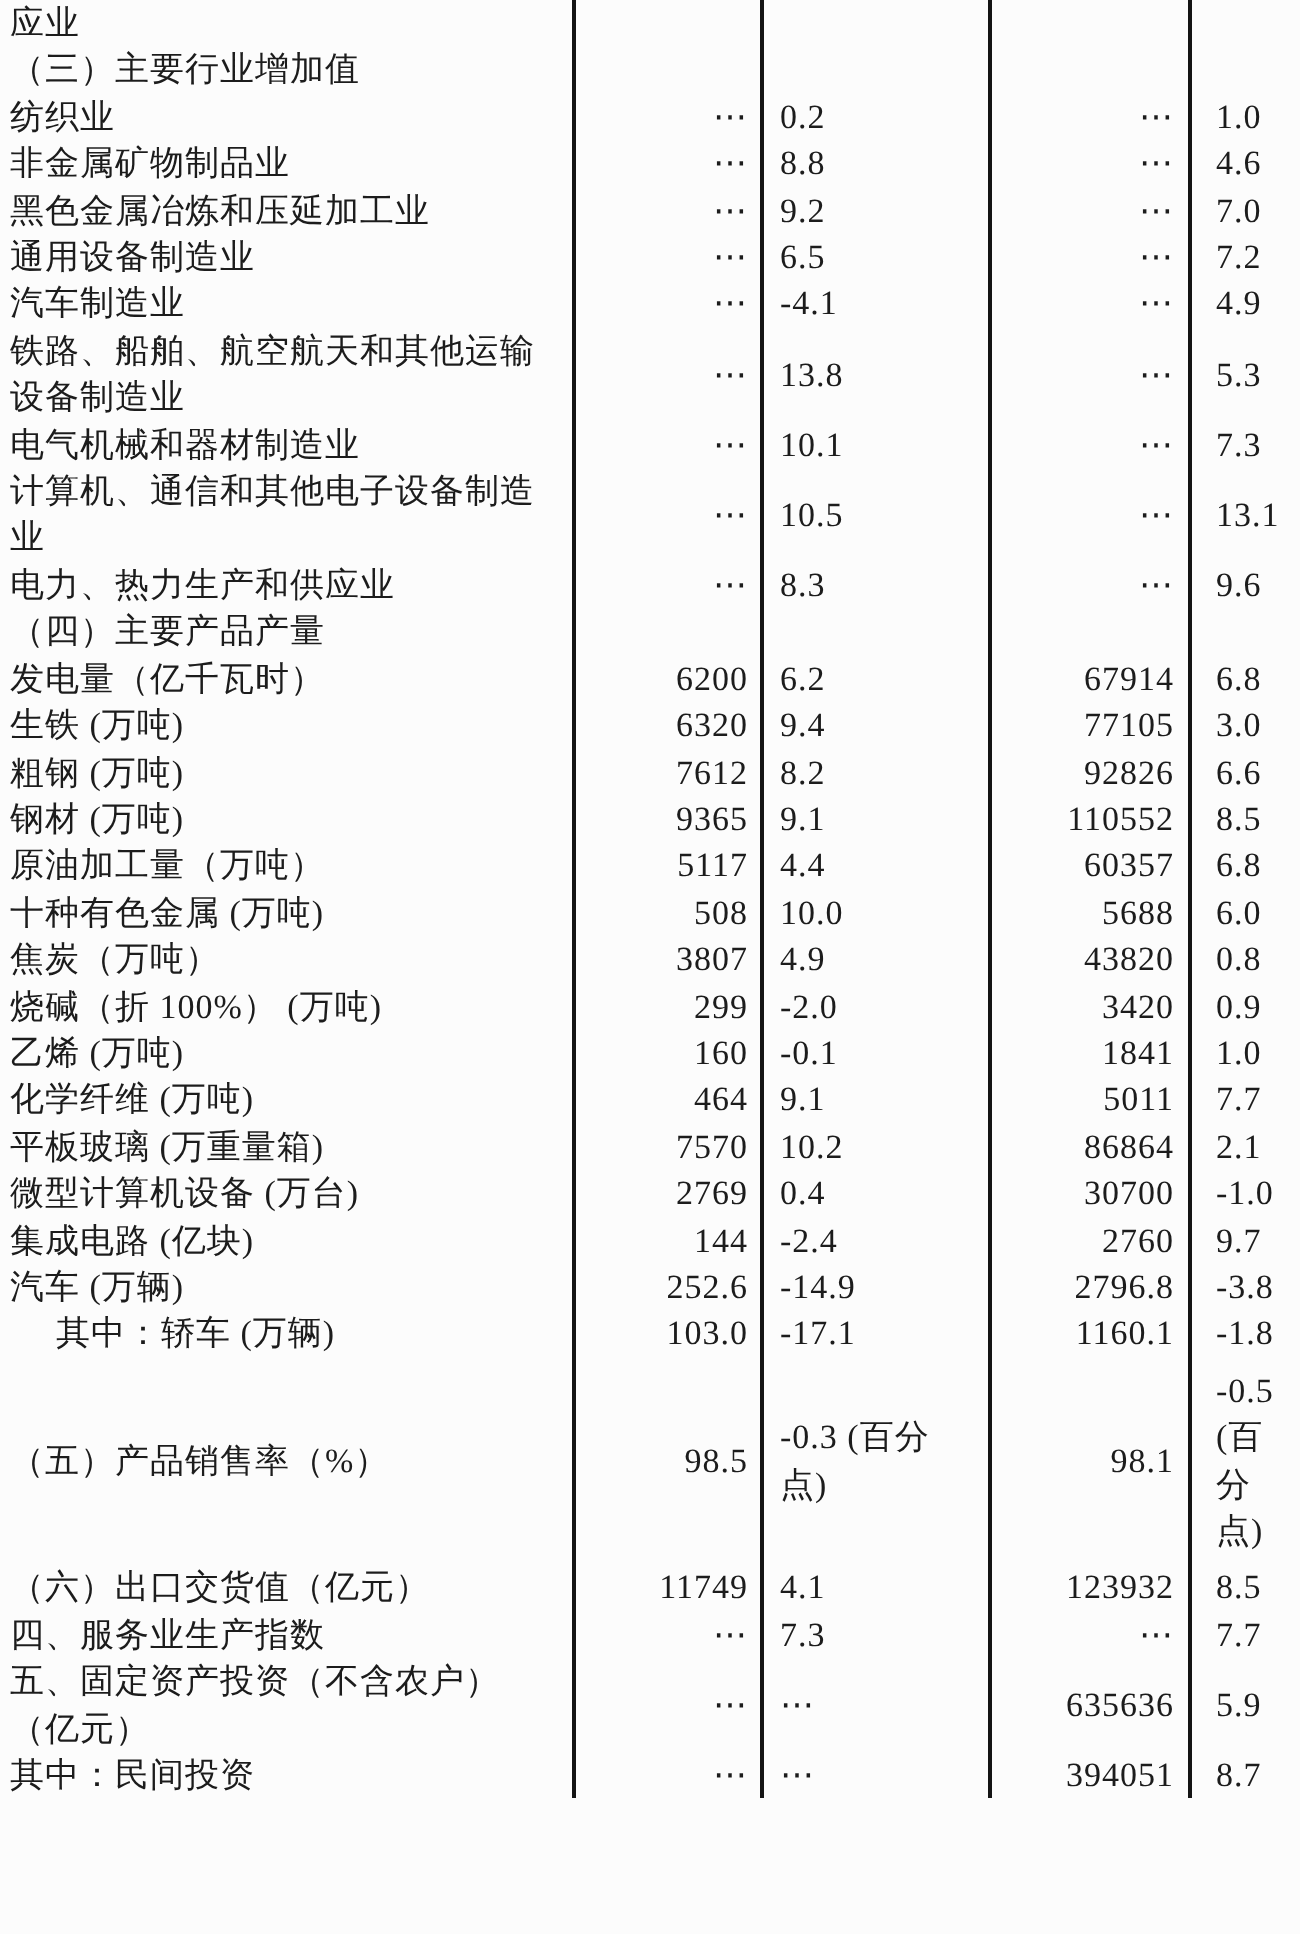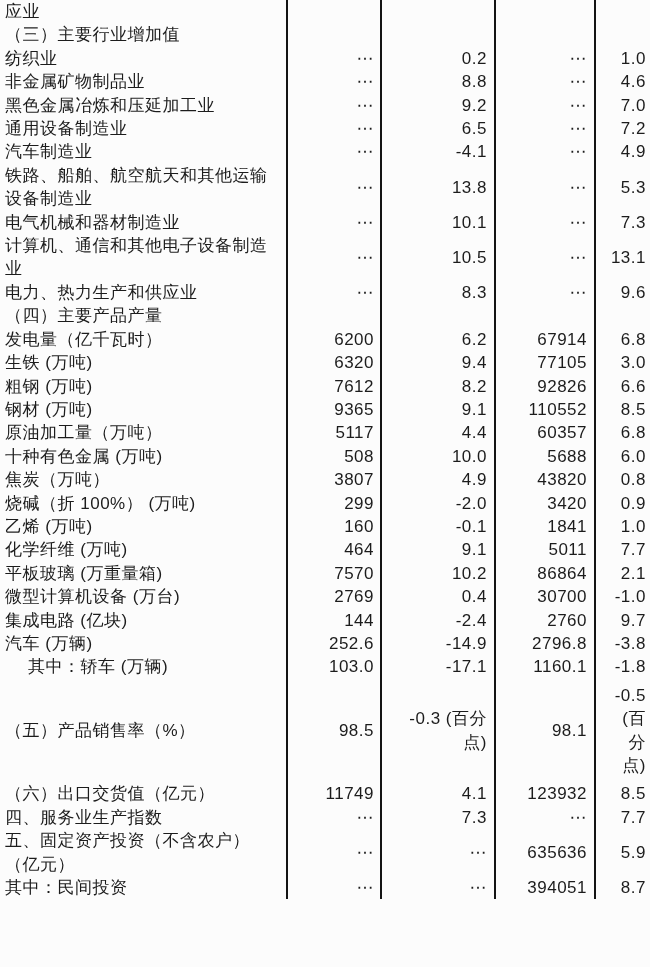--- a/index.html
+++ b/index.html
@@ -5,21 +5,21 @@
   html, body {
     margin: 0;
     padding: 0;
     background: #ffffff;
   }
   .page {
     width: 650px;
     height: 967px;
     overflow: hidden;
     background: #fcfcfc;
-    font-family: Liberation Sans, sans-serif;
+    font-family: Liberation Serif, serif;
   }
   .tbl {
     display: table;
     width: 650px;
     table-layout: fixed;
     border-collapse: collapse;
   }
   .row { display: table-row; }
   .cell {
     display: table-cell;
@@ -39,32 +39,30 @@
   }
   .cell.c1 {
     width: 86px;
     border-right: 2px solid #141414;
     text-align: right;
     padding-right: 6px;
   }
   .cell.c2 {
     width: 97px;
     border-right: 2px solid #141414;
+    padding-right: 7px;
+    padding-left: 8px;
+  }
+  .cell.c3 {
+    width: 91px;
+    border-right: 2px solid #141414;
     text-align: right;
     padding-right: 7px;
-    padding-left: 8px;
-  }
-  .cell.c3 {
-    width: 91px;
-    border-right: 2px solid #141414;
-    text-align: right;
-    padding-right: 7px;
   }
   .cell.c4 {
-    text-align: right;
     padding-right: 4px;
     padding-left: 12px;
   }
   .row.indented .cell.label { padding-left: 28px; }
   .row.section-gap .cell { padding-top: 5px; padding-bottom: 5px; }
 </style>
 </head>
 <body>
 
 <div class="page">

